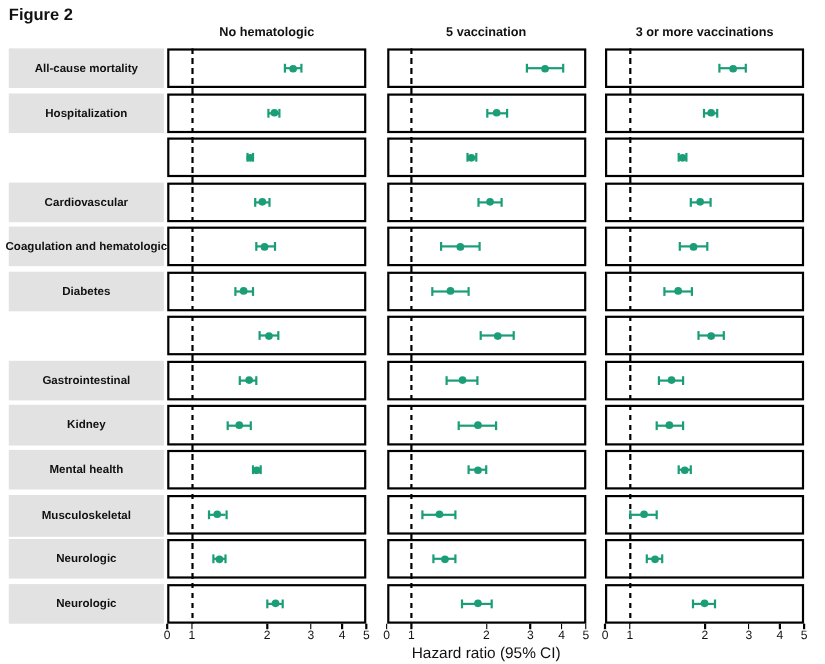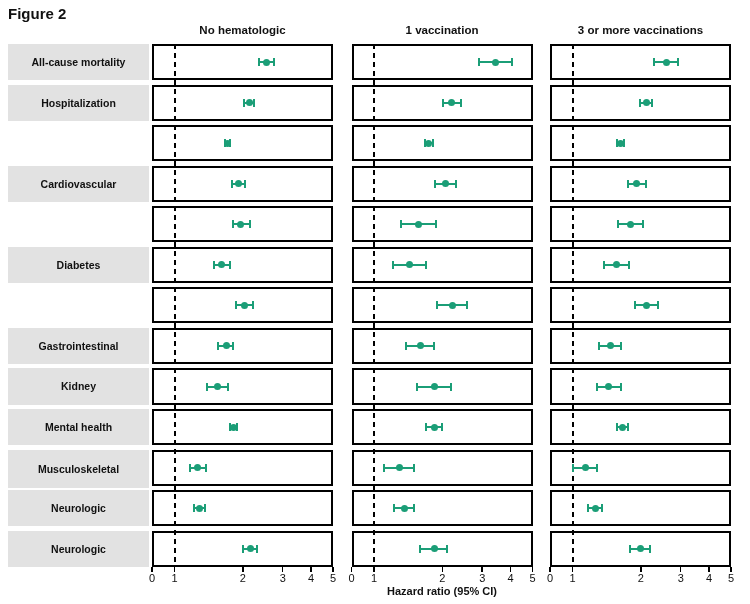--- a/index.html
+++ b/index.html
@@ -19,29 +19,29 @@
   .panel-box{border:2px solid #000;box-sizing:border-box;background:transparent;}
   .ref-dash{
     width:2px;
     background:repeating-linear-gradient(to bottom,#000 0 5px,transparent 5px 9px);
   }
   .whisker{height:2px;}
   .cap{width:2px;height:8px;}
   .dot{width:7px;height:7px;border-radius:50%;}
   .tick-mark{width:1.5px;height:5px;background:#000;}
   .tick-label{transform:translateX(-50%);font-size:11px;color:#111;}
-  #x-axis-title{transform:translateX(-50%);font-size:11px;color:#111;white-space:nowrap;font-weight:bold;}
+  #x-axis-title{transform:translateX(-50%);font-size:14px;color:#111;white-space:nowrap;}
 </style>
 </head>
 <body>
 
 <div class="abs" id="figure-title">Figure 2</div>
 
 <div class="abs col-header" style="left:242.5px;">No hematologic</div>
-<div class="abs col-header" style="left:442px;">1 vaccination</div>
+<div class="abs col-header" style="left:442px;">5 vaccination</div>
 <div class="abs col-header" style="left:640.5px;">3 or more vaccinations</div>
 
 <div id="chart" class="abs" style="left:0;top:0;width:750px;height:604px;">
     <div class="abs ref-dash" style="left: 173.5px; top: 44px; height: 522.8px;"></div>
     <div class="abs tick-mark" style="left: 151.25px; top: 566.8px;"></div>
     <div class="abs tick-label" style="left: 152px; top: 571.8px;">0</div>
     <div class="abs tick-mark" style="left: 173.75px; top: 566.8px;"></div>
     <div class="abs tick-label" style="left: 174.5px; top: 571.8px;">1</div>
     <div class="abs tick-mark" style="left: 242.012px; top: 566.8px;"></div>
     <div class="abs tick-label" style="left: 242.762px; top: 571.8px;">2</div>
@@ -139,20 +139,23 @@
     <div class="abs panel-box" style="left: 351.5px; top: 165.65px; width: 181px; height: 36.2px;"></div>
     <div class="abs whisker" style="left: 434.584px; top: 182.75px; width: 21.869px; background: rgb(27, 158, 119);"></div>
     <div class="abs cap" style="left: 433.584px; top: 179.75px; background: rgb(27, 158, 119);"></div>
     <div class="abs cap" style="left: 455.453px; top: 179.75px; background: rgb(27, 158, 119);"></div>
     <div class="abs dot" style="left: 441.673px; top: 180.25px; background: rgb(27, 158, 119);"></div>
     <div class="abs panel-box" style="left: 550px; top: 165.65px; width: 181px; height: 36.2px;"></div>
     <div class="abs whisker" style="left: 627.612px; top: 182.75px; width: 17.9553px; background: rgb(27, 158, 119);"></div>
     <div class="abs cap" style="left: 626.612px; top: 179.75px; background: rgb(27, 158, 119);"></div>
     <div class="abs cap" style="left: 644.567px; top: 179.75px; background: rgb(27, 158, 119);"></div>
     <div class="abs dot" style="left: 633.242px; top: 180.25px; background: rgb(27, 158, 119);"></div>
+    <div class="abs row-label-box" style="top: 206.2px; height: 36.2px;">
+      <span>Coagulation and hematologic</span>
+    </div>
     <div class="abs panel-box" style="left: 152px; top: 206.2px; width: 181px; height: 36.2px;"></div>
     <div class="abs whisker" style="left: 232.932px; top: 223.3px; width: 16.9527px; background: rgb(27, 158, 119);"></div>
     <div class="abs cap" style="left: 231.932px; top: 220.3px; background: rgb(27, 158, 119);"></div>
     <div class="abs cap" style="left: 248.884px; top: 220.3px; background: rgb(27, 158, 119);"></div>
     <div class="abs dot" style="left: 237.273px; top: 220.8px; background: rgb(27, 158, 119);"></div>
     <div class="abs panel-box" style="left: 351.5px; top: 206.2px; width: 181px; height: 36.2px;"></div>
     <div class="abs whisker" style="left: 401.342px; top: 223.3px; width: 34.3018px; background: rgb(27, 158, 119);"></div>
     <div class="abs cap" style="left: 400.342px; top: 220.3px; background: rgb(27, 158, 119);"></div>
     <div class="abs cap" style="left: 434.643px; top: 220.3px; background: rgb(27, 158, 119);"></div>
     <div class="abs dot" style="left: 414.923px; top: 220.8px; background: rgb(27, 158, 119);"></div>

